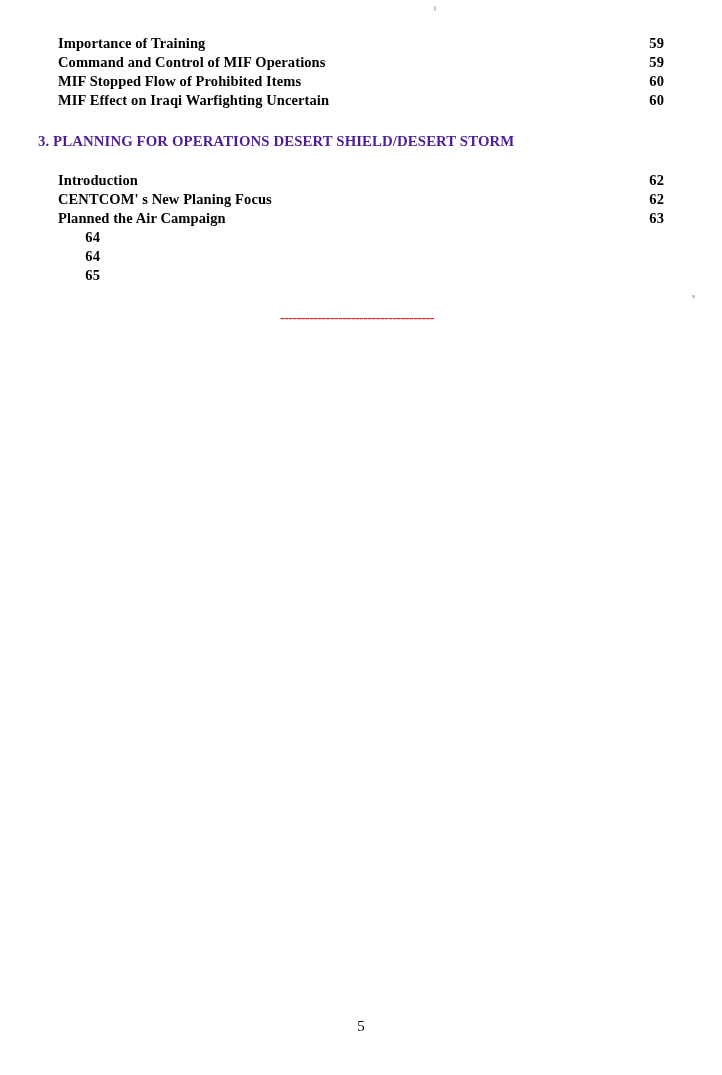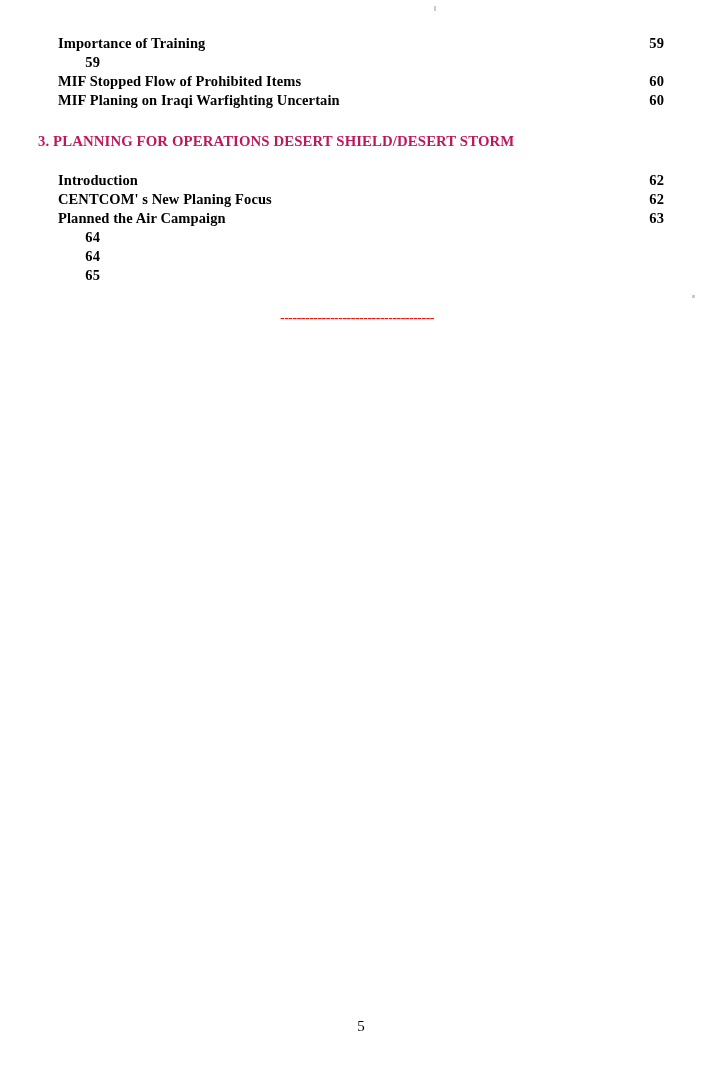--- a/index.html
+++ b/index.html
@@ -43,21 +43,21 @@
     width: 30px;
     text-align: right;
     margin-left: 12px;
     flex: 0 0 auto;
   }
   .section-heading {
     position: absolute;
     left: 38px;
     font-weight: bold;
     font-size: 14.8px;
-    color: #be185d;
+    color: #4c1d95;
     letter-spacing: 0.1px;
     white-space: nowrap;
   }
   .group-one { top: 34px; }
   .group-two { top: 171px; }
   .heading-one { top: 133px; }
   .divider {
     position: absolute;
     left: 243px;
     top: 310px;
@@ -93,28 +93,29 @@
 
   <div class="speck speck-a"></div>
   <div class="speck speck-b"></div>
 
   <div class="toc-block group-one">
     <div class="toc-entry">
       <span class="title">Importance of Training</span>
       <span class="pageno">59</span>
     </div>
     <div class="toc-entry">
+      <span class="title">Command and Control of MIF Operations</span>
       <span class="pageno">59</span>
     </div>
     <div class="toc-entry">
       <span class="title">MIF Stopped Flow of Prohibited Items</span>
       <span class="pageno">60</span>
     </div>
     <div class="toc-entry">
-      <span class="title">MIF Planing on Iraqi Warfighting Uncertain</span>
+      <span class="title">MIF Effect on Iraqi Warfighting Uncertain</span>
       <span class="pageno">60</span>
     </div>
   </div>
 
   <div class="section-heading heading-one">3. PLANNING FOR OPERATIONS DESERT SHIELD/DESERT STORM</div>
 
   <div class="toc-block group-two">
     <div class="toc-entry">
       <span class="title">Introduction</span>
       <span class="pageno">62</span>

